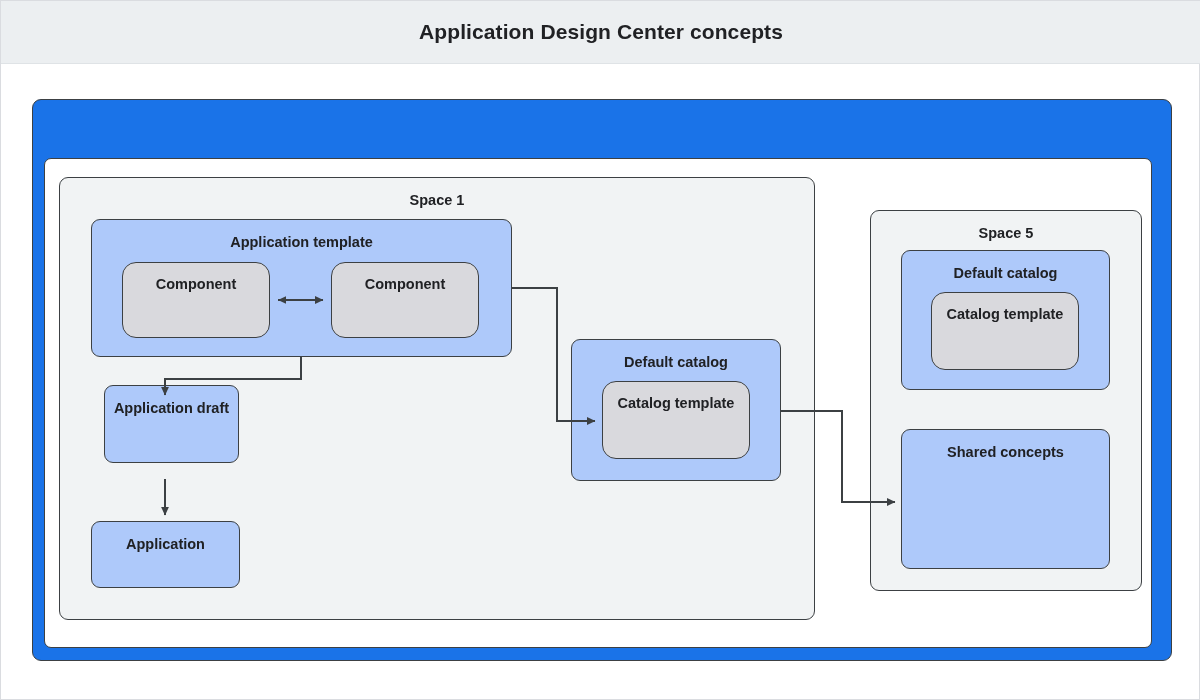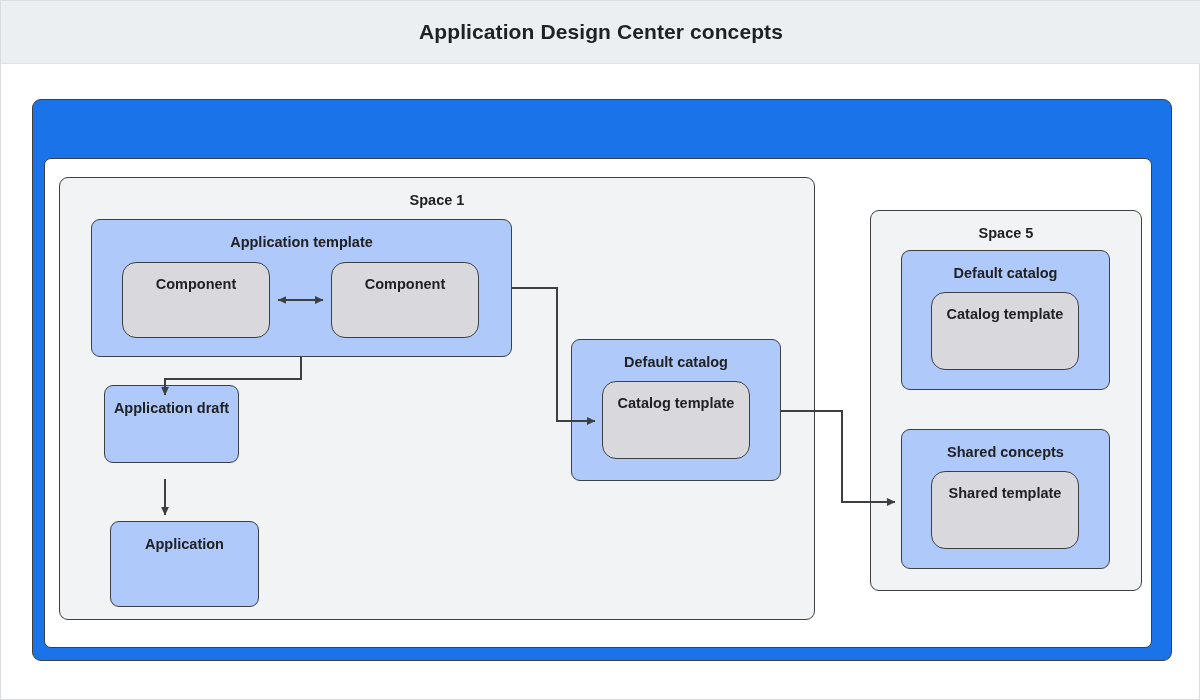--- a/index.html
+++ b/index.html
@@ -149,21 +149,21 @@
   </div>
 
   <div class="gray-box" style="left:330px; top:261px; width:148px; height:76px;">
     <div class="box-label lbl-top-sm">Component</div>
   </div>
 
   <div class="blue-box" style="left:90px; top:384px; width:135px; height:78px;margin-left:13px;">
     <div class="box-label lbl-top">Application draft</div>
   </div>
 
-  <div class="blue-box" style="left:90px; top:520px; width:149px; height:86px;margin-left:19px;">
+  <div class="blue-box" style="left:90px; top:520px; width:149px; height:67px;">
     <div class="box-label lbl-top">Application</div>
   </div>
 
   <div class="blue-box" style="left:570px; top:338px; width:210px; height:142px;">
     <div class="box-label lbl-top">Default catalog</div>
   </div>
   <div class="gray-box" style="left:601px; top:380px; width:148px; height:78px;">
     <div class="box-label lbl-top-sm">Catalog template</div>
   </div>
 
@@ -173,23 +173,20 @@
 
   <div class="blue-box" style="left:900px; top:249px; width:209px; height:140px;">
     <div class="box-label lbl-top">Default catalog</div>
   </div>
   <div class="gray-box" style="left:930px; top:291px; width:148px; height:78px;">
     <div class="box-label lbl-top-sm">Catalog template</div>
   </div>
 
   <div class="blue-box" style="left:900px; top:428px; width:209px; height:140px;">
     <div class="box-label lbl-top">Shared concepts</div>
-  </div>
-  <div class="gray-box" style="left:930px; top:470px; width:148px; height:78px;">
-    <div class="box-label lbl-top-sm">Shared template</div>
   </div>
 
   <svg class="connectors" viewBox="0 0 1200 700" width="1200" height="700">
     <defs>
       <marker id="arrowEnd" markerWidth="9" markerHeight="9" refX="8" refY="4.5" orient="auto" markerUnits="userSpaceOnUse">
         <path d="M0,0.6 L8.4,4.5 L0,8.4 z" fill="#3c4043"></path>
       </marker>
       <marker id="arrowStart" markerWidth="9" markerHeight="9" refX="0.6" refY="4.5" orient="auto" markerUnits="userSpaceOnUse">
         <path d="M9,0.6 L0.6,4.5 L9,8.4 z" fill="#3c4043"></path>
       </marker>

